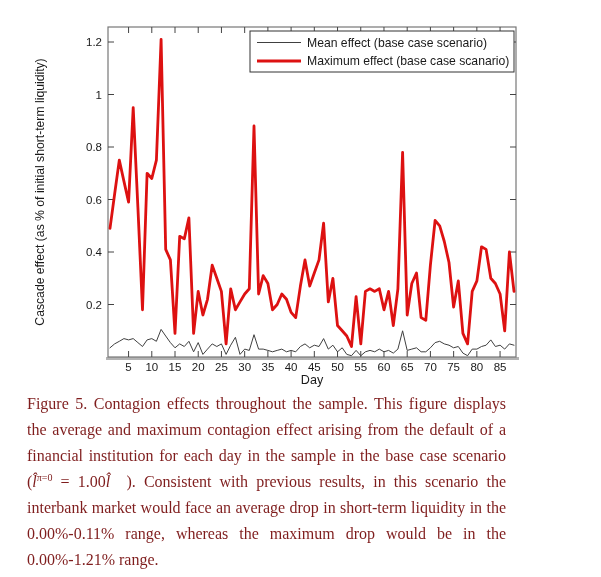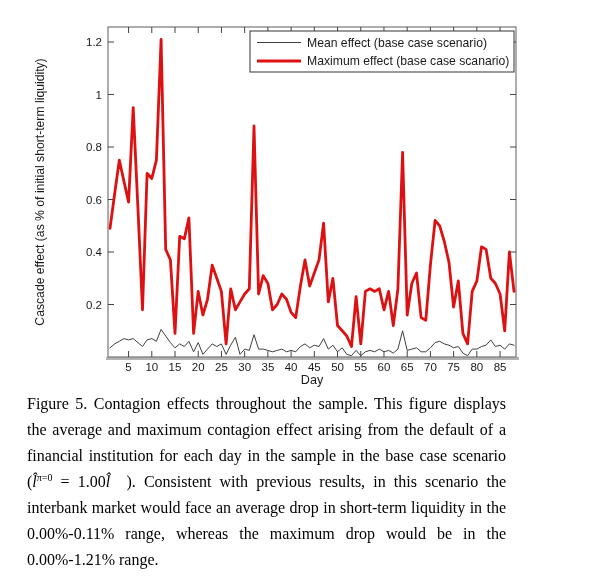--- a/index.html
+++ b/index.html
@@ -1,21 +1,21 @@
 <!DOCTYPE html>
 <html><head>
 <meta charset="utf-8">
 <style>
   html,body{margin:0;padding:0;background:#ffffff;}
   .page{position:relative;width:601px;height:577px;background:#ffffff;overflow:hidden;
         font-family:"Liberation Sans",sans-serif;}
   #chart{position:absolute;left:0;top:0;}
   .caption{position:absolute;left:27px;top:391px;width:479px;margin:0;
            font-family:"Liberation Serif",serif;font-size:16px;line-height:26px;
-           color:#000000;text-align:justify;}
+           color:#7f1d1d;text-align:justify;}
   .caption sup{font-size:10px;vertical-align:super;line-height:0;}
   .caption i{font-style:italic;}
 </style>
 </head>
 <body>
 
 <div class="page">
   <svg id="chart" width="601" height="390" viewBox="0 0 601 390" xmlns="http://www.w3.org/2000/svg">
       <line x1="106" y1="358.5" x2="519" y2="358.5" stroke="#b3b3b3" stroke-width="3"></line>
       <rect x="108" y="27" width="408" height="330" fill="none" stroke="#777777" stroke-width="1.2"></rect>

